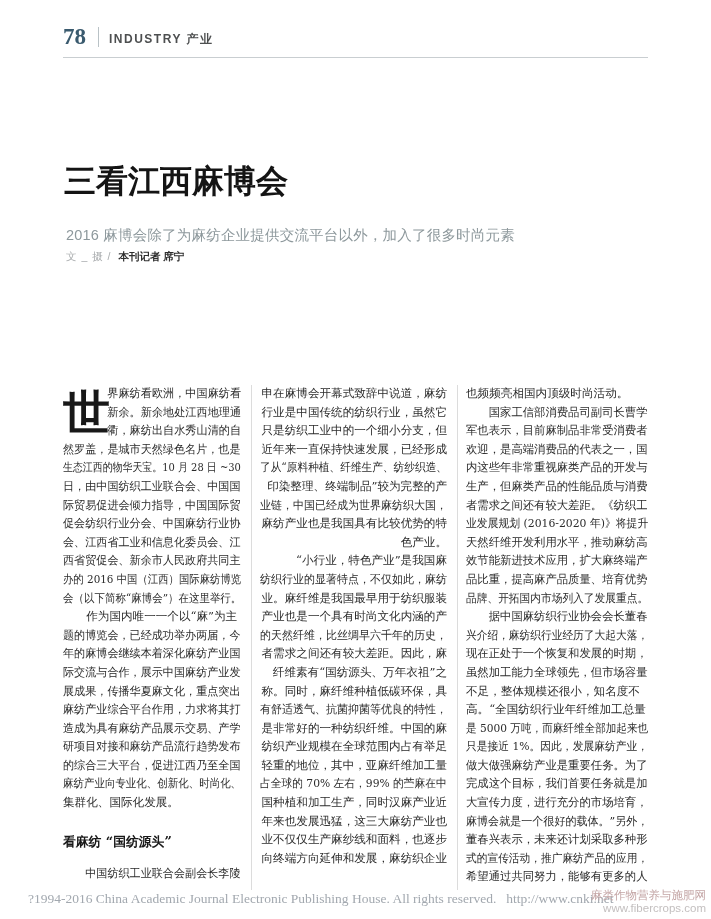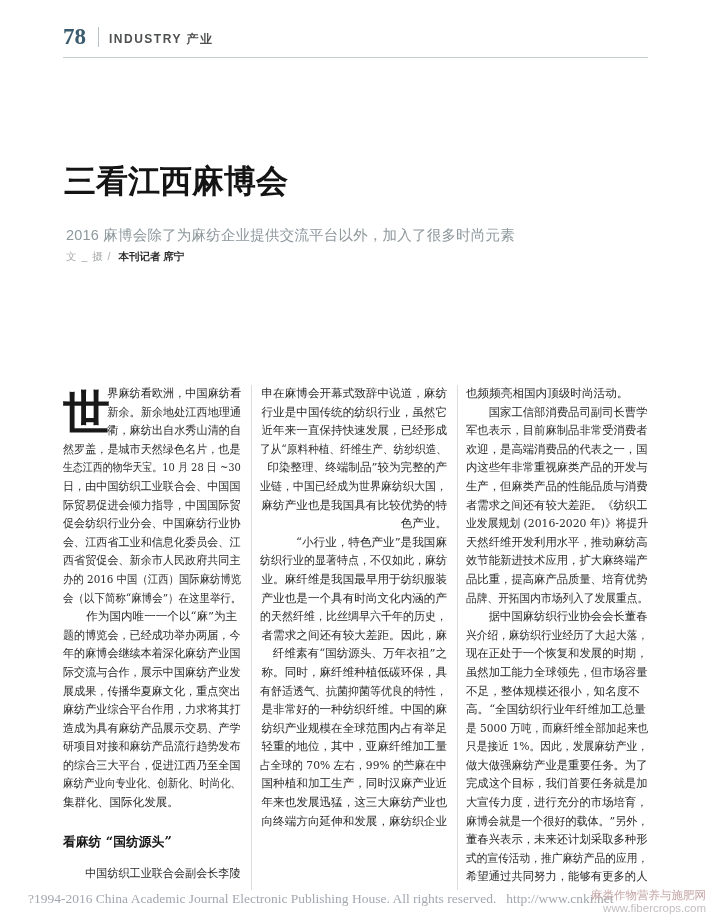--- a/index.html
+++ b/index.html
@@ -138,20 +138,21 @@
         <div class="line" style="transform: scaleX(0.956989);">　　中国纺织工业联合会副会长李陵</div>
       </div>
   </div>
 
   <div class="col-divider" id="divider-1"></div>
 
   <div id="col2" class="column">
     <div>
         <div class="line">申在麻博会开幕式致辞中说道，麻纺</div>
         <div class="line">行业是中国传统的纺织行业，虽然它</div>
+        <div class="line">只是纺织工业中的一个细小分支，但</div>
         <div class="line">近年来一直保持快速发展，已经形成</div>
         <div class="line" style="transform: scaleX(0.921182);">了从“原料种植、纤维生产、纺纱织造、</div>
         <div class="line">印染整理、终端制品”较为完整的产</div>
         <div class="line" style="transform: scaleX(0.949239);">业链，中国已经成为世界麻纺织大国，</div>
         <div class="line">麻纺产业也是我国具有比较优势的特</div>
         <div class="line">色产业。</div>
         <div class="line">　　“小行业，特色产业”是我国麻</div>
         <div class="line" style="transform: scaleX(0.949239);">纺织行业的显著特点，不仅如此，麻纺</div>
         <div class="line">业。麻纤维是我国最早用于纺织服装</div>
         <div class="line">产业也是一个具有时尚文化内涵的产</div>
@@ -159,20 +160,21 @@
         <div class="line">者需求之间还有较大差距。因此，麻</div>
         <div class="line">纤维素有“国纺源头、万年衣祖”之</div>
         <div class="line">称。同时，麻纤维种植低碳环保，具</div>
         <div class="line" style="transform: scaleX(0.949239);">有舒适透气、抗菌抑菌等优良的特性，</div>
         <div class="line">是非常好的一种纺织纤维。中国的麻</div>
         <div class="line">纺织产业规模在全球范围内占有举足</div>
         <div class="line">轻重的地位，其中，亚麻纤维加工量</div>
         <div class="line" style="transform: scaleX(0.925743);">占全球的 70% 左右，99% 的苎麻在中</div>
         <div class="line">国种植和加工生产，同时汉麻产业近</div>
         <div class="line">年来也发展迅猛，这三大麻纺产业也</div>
+        <div class="line">业不仅仅生产麻纱线和面料，也逐步</div>
         <div class="line">向终端方向延伸和发展，麻纺织企业</div>
       </div>
   </div>
 
   <div class="col-divider" id="divider-2"></div>
 
   <div id="col3" class="column">
     <div>
         <div class="line">也频频亮相国内顶级时尚活动。</div>
         <div class="line" style="transform: scaleX(0.978495);">　　国家工信部消费品司副司长曹学</div>

